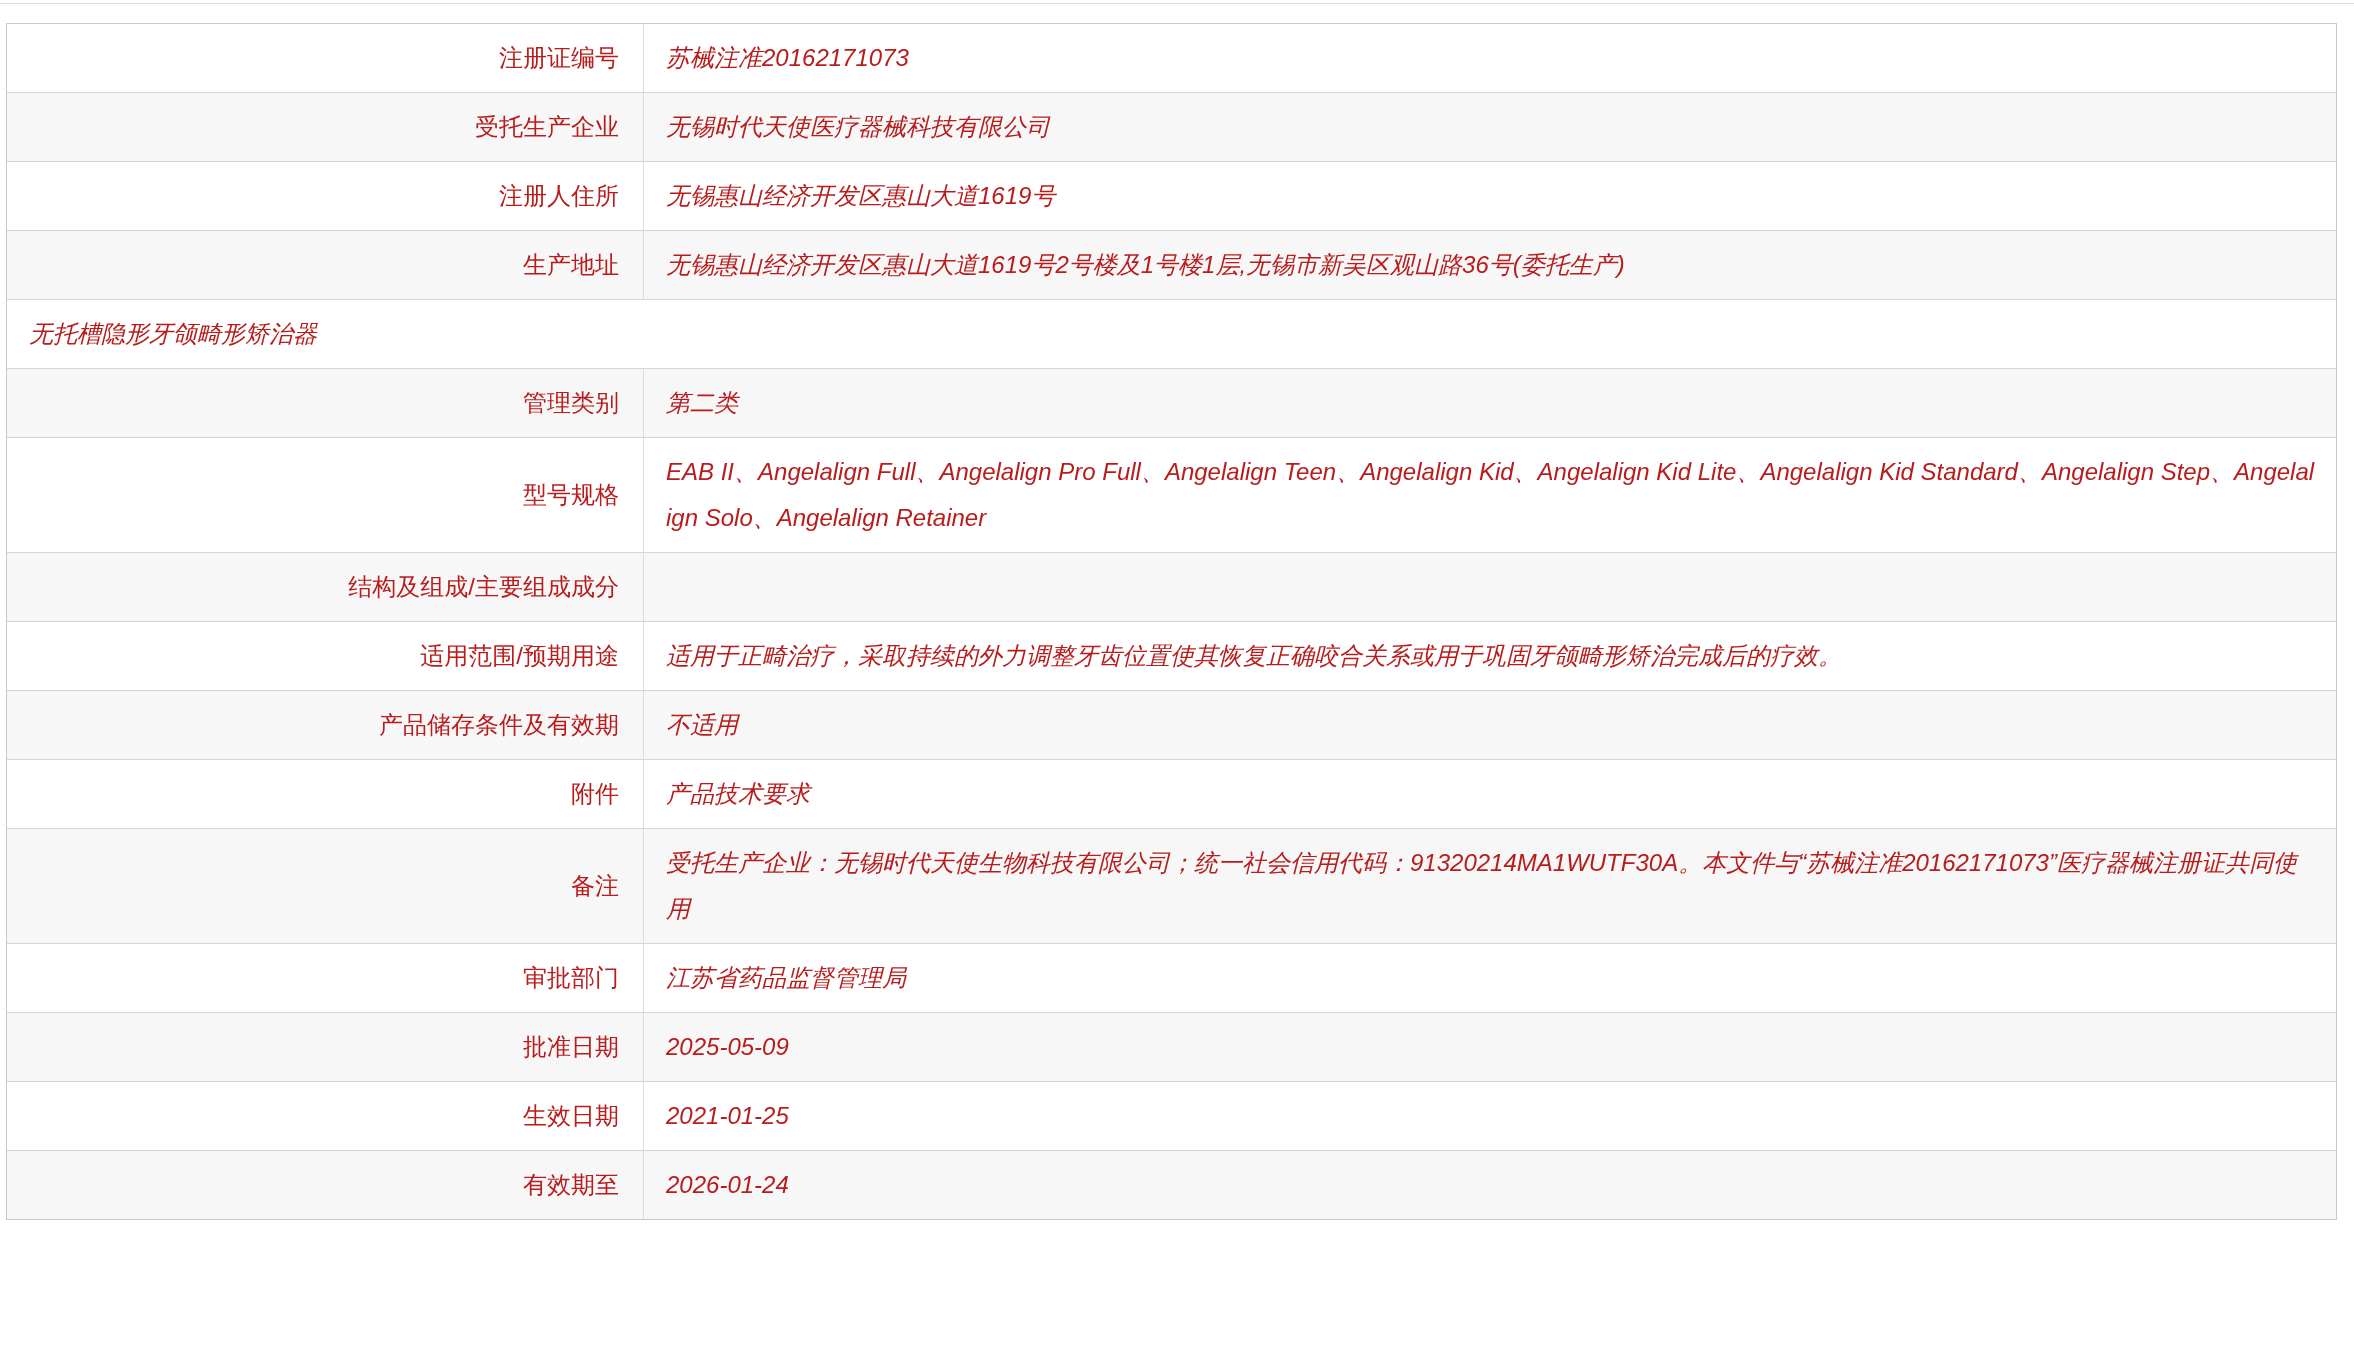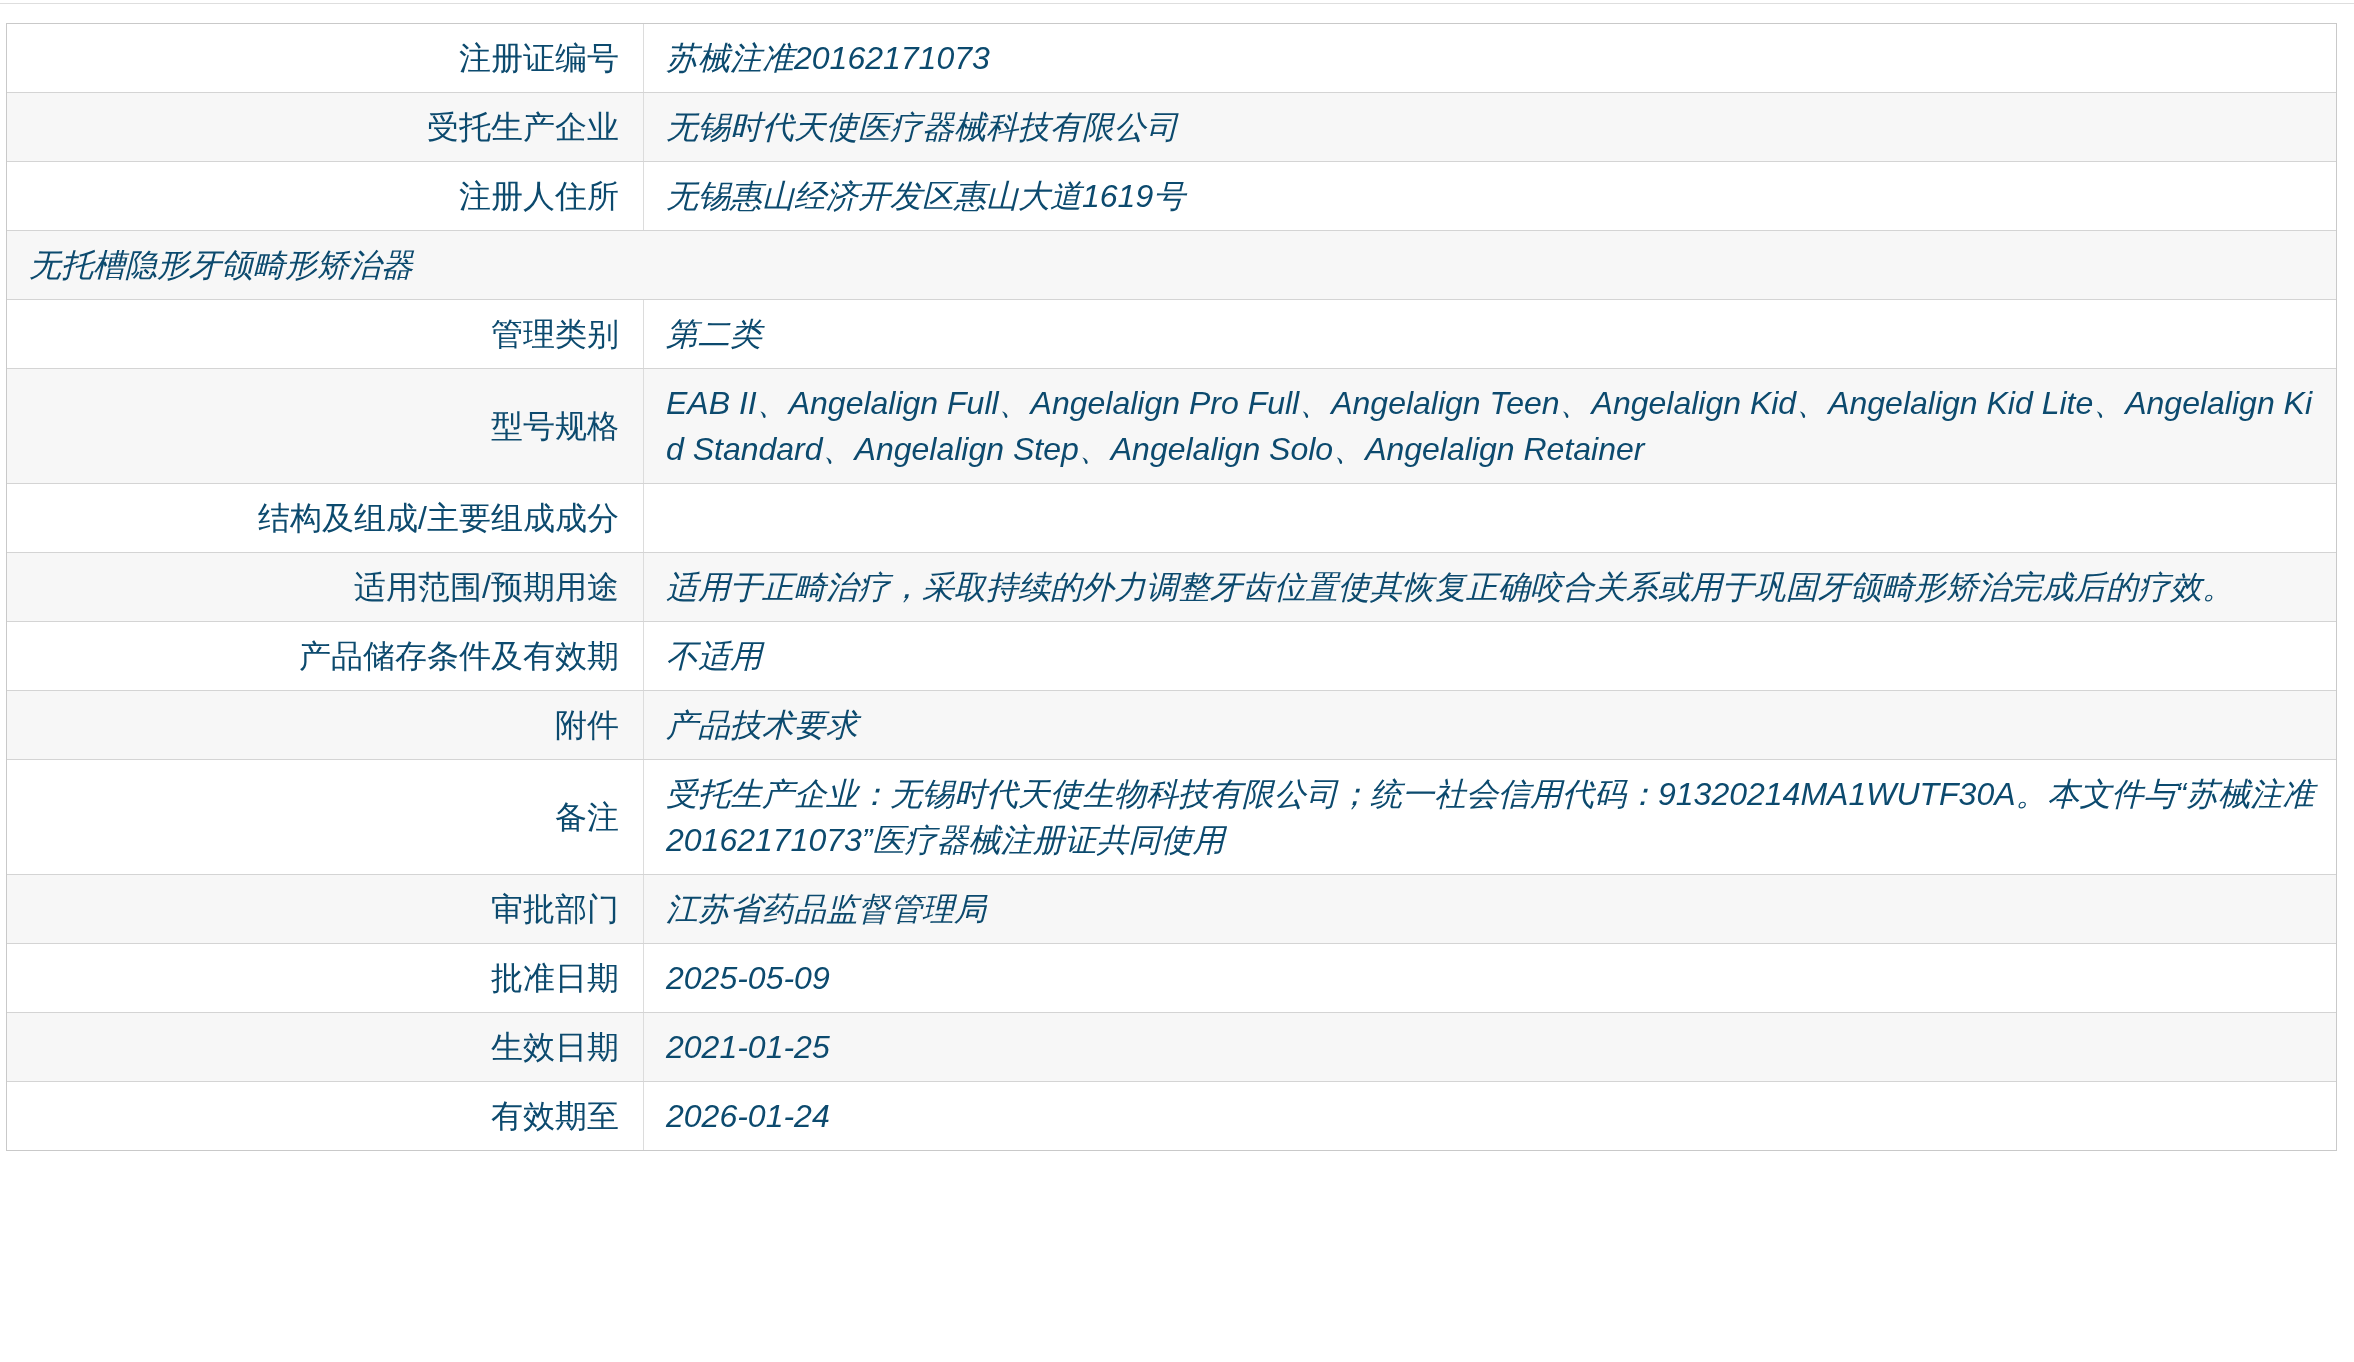--- a/index.html
+++ b/index.html
@@ -38,23 +38,23 @@
     background: #ffffff;
   }
   .row:last-child {
     border-bottom: none;
   }
   .row:nth-child(even) {
     background: #f7f7f7;
   }
   .cell {
     box-sizing: border-box;
-    font-size: 32px;
+    font-size: 24px;
     line-height: 46px;
-    color: #0c4a6e;
+    color: #b91c1c;
     padding-top: 11px;
     padding-bottom: 11px;
     min-height: 68px;
   }
   .cell.label {
     flex: 0 0 637px;
     border-right: 1px solid #dcdcdc;
     padding-right: 24px;
     display: flex;
     align-items: center;
@@ -82,20 +82,24 @@
     <div class="cell label">注册证编号</div>
     <div class="cell value">苏械注准20162171073</div>
   </div>
   <div class="row">
     <div class="cell label">受托生产企业</div>
     <div class="cell value">无锡时代天使医疗器械科技有限公司</div>
   </div>
   <div class="row">
     <div class="cell label">注册人住所</div>
     <div class="cell value">无锡惠山经济开发区惠山大道1619号</div>
+  </div>
+  <div class="row">
+    <div class="cell label">生产地址</div>
+    <div class="cell value">无锡惠山经济开发区惠山大道1619号2号楼及1号楼1层,无锡市新吴区观山路36号(委托生产)</div>
   </div>
   <div class="row">
     <div class="cell value">无托槽隐形牙颌畸形矫治器</div>
   </div>
   <div class="row">
     <div class="cell label">管理类别</div>
     <div class="cell value">第二类</div>
   </div>
   <div class="row">
     <div class="cell label">型号规格</div>

